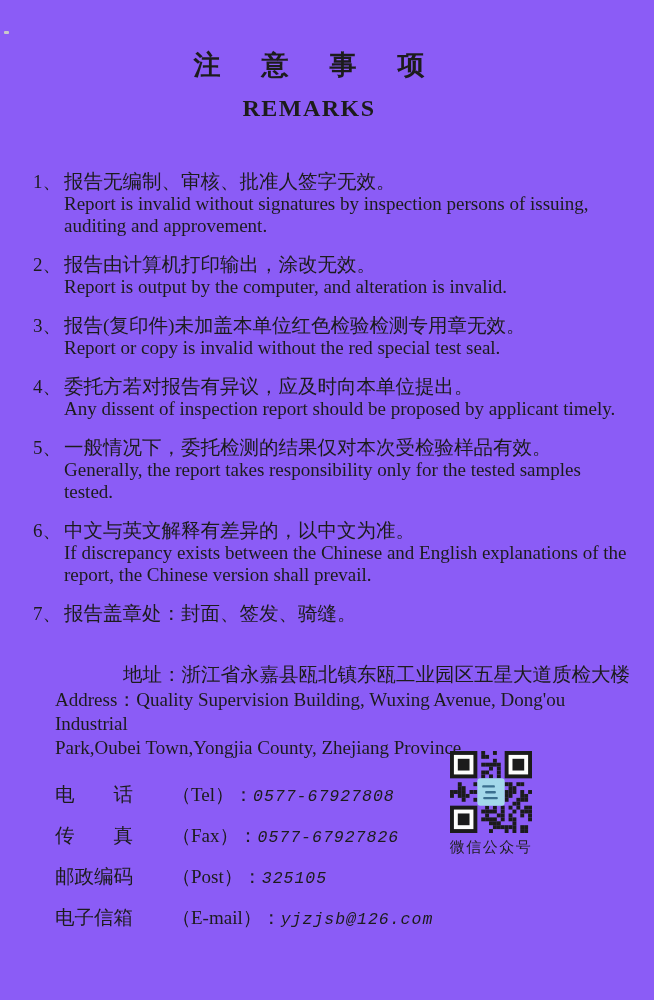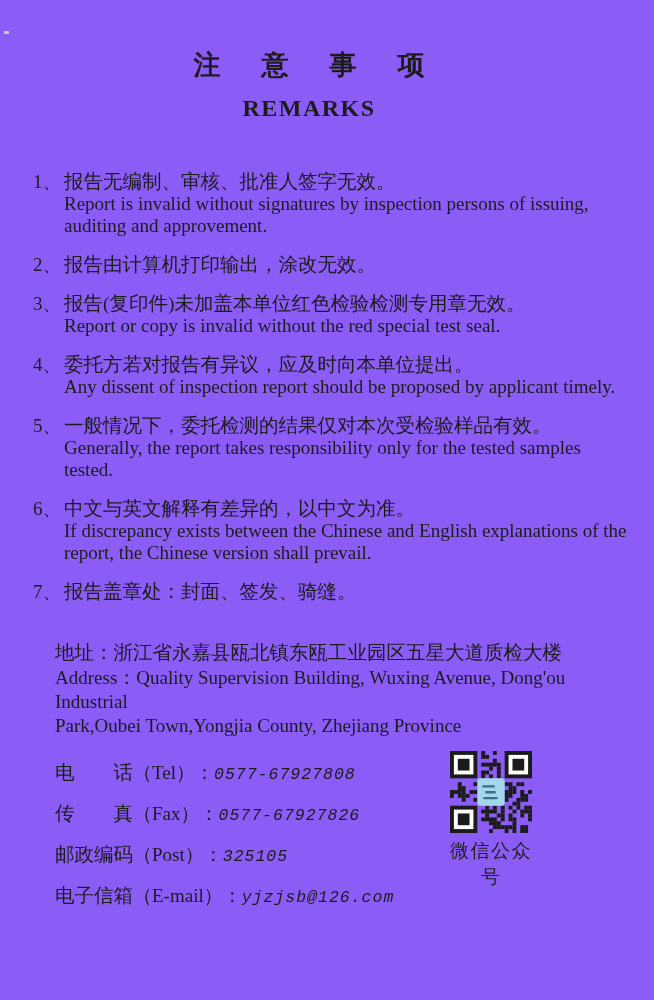--- a/index.html
+++ b/index.html
@@ -16,36 +16,36 @@
   }
   .title-en{
     margin:16px 0 0 0;font-size:24px;font-weight:bold;letter-spacing:1.5px;line-height:24px;
   }
   .items{margin:50px 26px 0 33px;}
   .item{position:relative;padding-left:31px;margin-bottom:16px;}
   .item .num{position:absolute;left:0;top:0;font-size:19px;line-height:23px;}
   .item .cn{font-size:19.5px;line-height:23px;}
   .item .en{font-size:19px;line-height:22px;white-space:pre-line;}
   .address{margin:37px 24px 0 55px;}
-  .address .cn{font-size:19.5px;line-height:26px;}
+  .address .cn{font-size:19.5px;line-height:26px;text-align:right;}
   .address .en{font-size:19px;line-height:24px;white-space:pre-line;}
   .contacts{margin:21px 0 0 55px;width:370px;}
   .contact-row{margin-bottom:19px;height:22px;font-size:19px;white-space:nowrap;}
   .clabel{
     display:inline-block;width:78px;font-size:19.5px;vertical-align:baseline;
     text-align:justify;text-align-last:justify;
   }
-  .cparen{font-size:19px;}
+  .cparen{font-size:19px;margin-left:39px;}
   .cvalue{
     font-family:"Liberation Mono","DejaVu Sans Mono",monospace;
     font-size:16.5px;letter-spacing:1px;font-style:italic;
   }
   .qr-block{position:absolute;left:449px;top:751px;width:84px;text-align:center;}
   .qr-code{display:block;width:82px;height:82px;margin:0 auto;}
-  .qr-caption{font-size:19px;letter-spacing:1.5px;margin-top:5px;color:#1f1f1f;}
+  .qr-caption{font-size:15px;letter-spacing:1.5px;margin-top:5px;color:#1f1f1f;}
 </style>
 </head>
 <body>
 
 <div class="page">
   <div class="speck"></div>
 
   <div class="header">
     <h1 class="title-cn">注意事项</h1>
     <h2 class="title-en">REMARKS</h2>
@@ -54,20 +54,21 @@
   <div class="items">
     <div class="item">
       <span class="num">1、</span>
       <div class="cn">报告无编制、审核、批准人签字无效。</div>
       <div class="en">Report is invalid without signatures by inspection persons of issuing,
 auditing and approvement.</div>
     </div>
     <div class="item">
       <span class="num">2、</span>
       <div class="cn">报告由计算机打印输出，涂改无效。</div>
+      <div class="en">Report is output by the computer, and alteration is invalid.</div>
     </div>
     <div class="item">
       <span class="num">3、</span>
       <div class="cn">报告(复印件)未加盖本单位红色检验检测专用章无效。</div>
       <div class="en">Report or copy is invalid without the red special test seal.</div>
     </div>
     <div class="item">
       <span class="num">4、</span>
       <div class="cn">委托方若对报告有异议，应及时向本单位提出。</div>
       <div class="en">Any dissent of inspection report should be proposed by applicant timely.</div>

